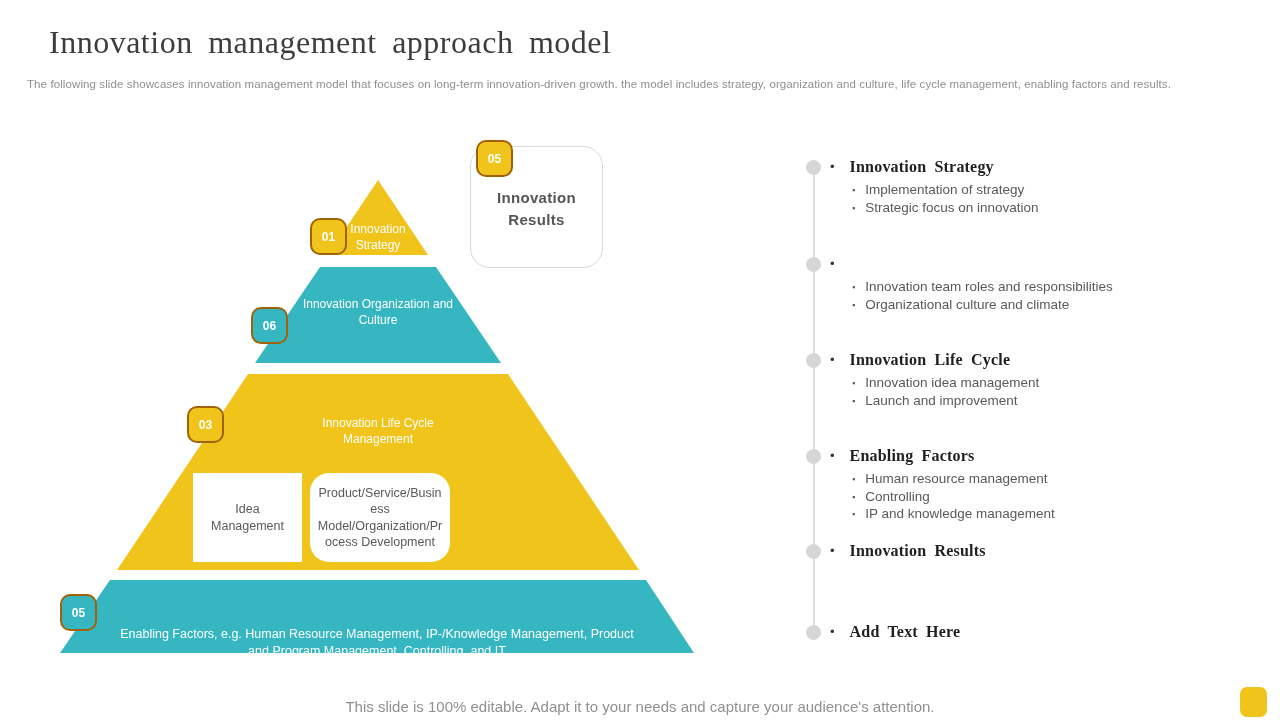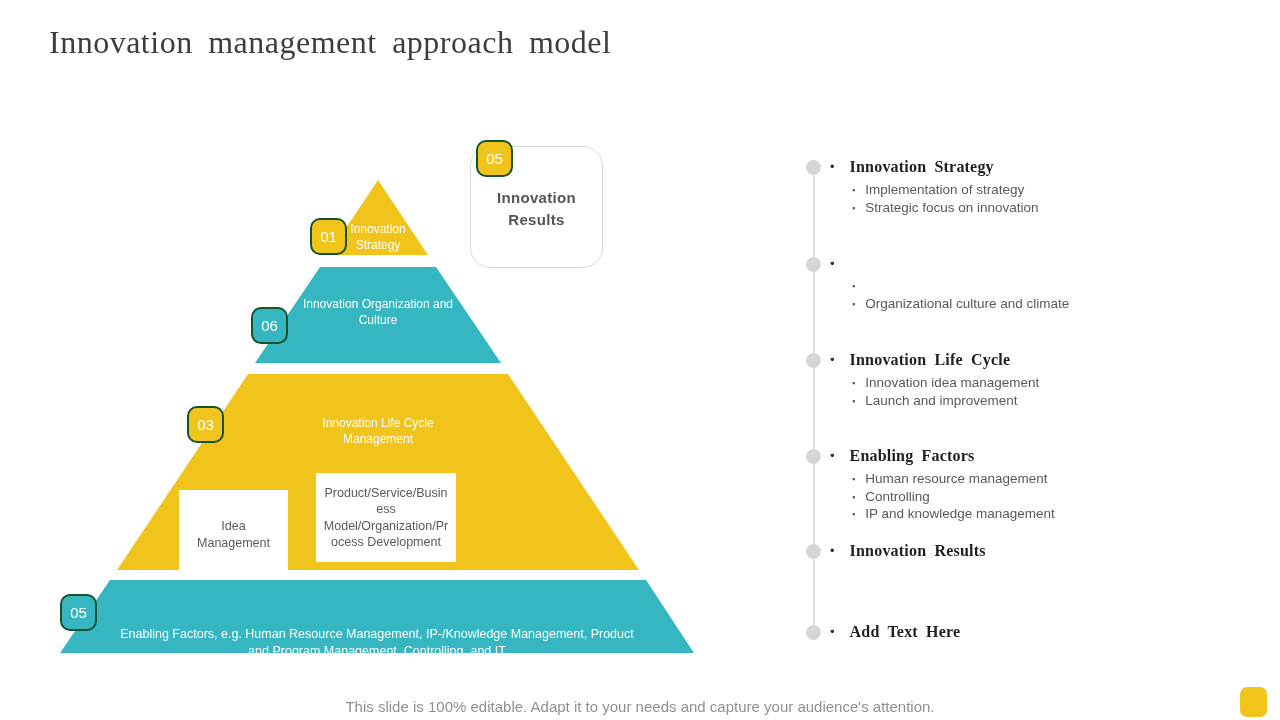--- a/index.html
+++ b/index.html
@@ -42,30 +42,30 @@
   .pyr-label.t1{left:278px;top:42px;width:80px;}
   .pyr-label.t2{left:238px;top:117px;width:160px;}
   .pyr-label.t3{left:238px;top:236px;width:160px;}
   .pyr-label.t4{left:52px;top:418px;width:530px;font-size:12.5px;line-height:1.35;margin-top:28px;}
   .white-box{
     position:absolute;top:293px;height:89px;background:#fff;z-index:2;
     display:flex;align-items:center;justify-content:center;text-align:center;
     color:#595959;font-size:12.5px;line-height:1.3;padding:2px 6px;
     overflow-wrap:break-word;word-break:break-word;
   }
-  .white-box.b1{left:119px;width:109px;margin-top:17px;}
-  .white-box.b2{left:256px;width:140px;}
+  .white-box.b1{left:133px;width:109px;}
+  .white-box.b2{left:250px;width:140px;border-radius:19px;}
   .white-box.b3{left:398px;width:130px;}
 
   
   .badge{
     position:absolute;width:37px;height:37px;z-index:5;
-    border:2px solid #14532d;border-radius:10px;
+    border:2px solid #a16207;border-radius:10px;
     display:flex;align-items:center;justify-content:center;
-    color:#fff;font-weight:normal;font-size:15px;
+    color:#fff;font-weight:bold;font-size:12px;
     box-shadow:0 0 0 0 transparent;
   }
   .badge.yellow{background:var(--yellow);}
   .badge.teal{background:var(--teal);}
   .badge.b01{left:310px;top:218px;}
   .badge.b02{left:251px;top:307px;}
   .badge.b03{left:187px;top:406px;}
   .badge.b04{left:60px;top:594px;}
   .badge.b05{left:476px;top:140px;}
 
@@ -110,20 +110,21 @@
     position:absolute;left:1240px;top:687px;width:27px;height:30px;
     border-radius:7px;background:var(--yellow);
   }
 </style>
 </head>
 <body>
 
 <div class="slide">
 
   <h1 class="title">Innovation management approach model</h1>
+  <p class="subtitle">The following slide showcases innovation management model that focuses on long-term innovation-driven growth. the model includes strategy, organization and culture, life cycle management, enabling factors and results.</p>
 
   <div class="pyramid">
     <div class="layer l1"></div>
     <div class="layer l2"></div>
     <div class="layer l3"></div>
     <div class="layer l4"></div>
 
     <div class="pyr-label t1">Innovation Strategy</div>
     <div class="pyr-label t3">Innovation Life Cycle Management</div>
     <div class="pyr-label t2">Innovation Organization and Culture</div>
@@ -167,20 +168,21 @@
       </ul>
     </div>
 
     <div class="section s2">
       <div class="sec-head">
         <span class="sec-bullet">•</span>
       </div>
       <ul class="sec-items">
         <li>
             <span class="sq-bullet">▪</span>
+            <span>Innovation team roles and responsibilities</span>
           </li>
         <li>
             <span class="sq-bullet">▪</span>
             <span>Organizational culture and climate</span>
           </li>
       </ul>
     </div>
 
     <div class="section s3">
       <div class="sec-head">

